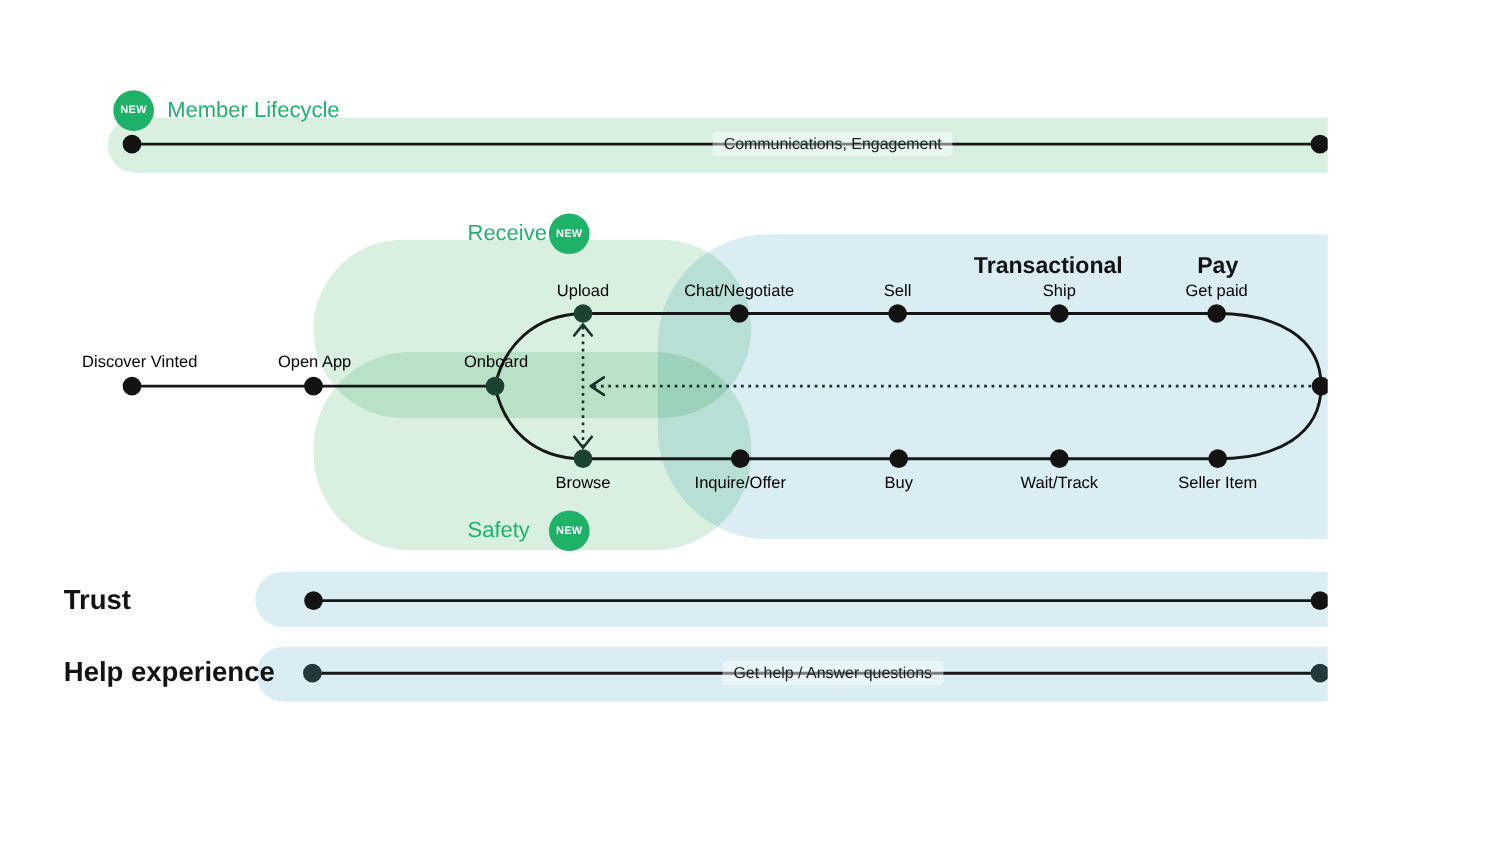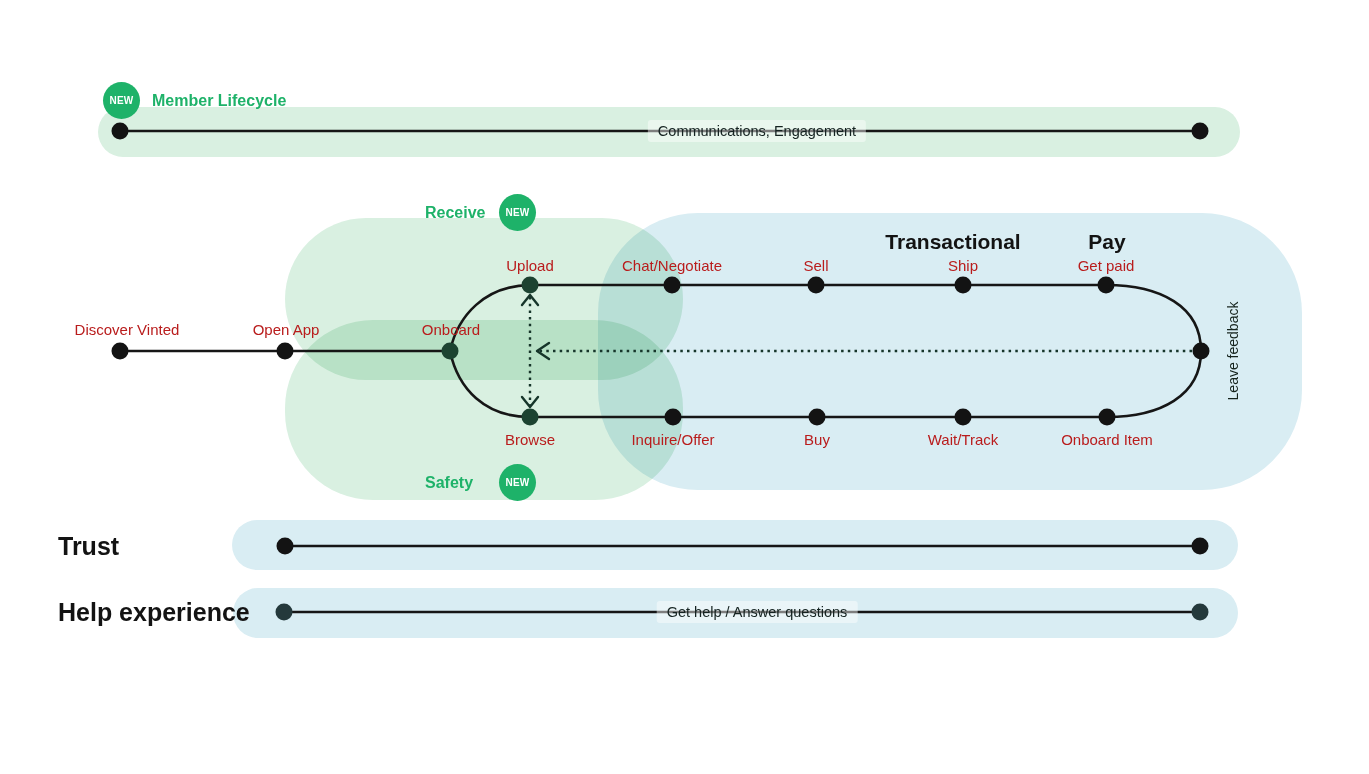--- a/index.html
+++ b/index.html
@@ -1,17 +1,17 @@
 <!DOCTYPE html>
 <html style="--accent-green: #1eb269; --blob-green: #d9f0e1; --blob-blue: #d9edf3; --line: #161616; --node: #131313; --node-green: #1c4331; --badge-text: #ffffff;"><head>
 <meta charset="utf-8">
 <style>
   html,body { margin:0; padding:0; background:#ffffff; }
   .canvas {
-    position:relative; width:1369px; height:774px; background:#fff;
+    position:relative; width:1207px; height:774px; background:#fff;
     font-family:"Liberation Sans","DejaVu Sans",sans-serif; overflow:hidden;
     color:#141f1a;
   }
   
   .blobs { position:absolute; inset:0; isolation:isolate; }
   .blob { position:absolute; mix-blend-mode:multiply; }
   .blob-seller { left:285px; top:218px; width:398px; height:162px; border-radius:88px; background:var(--blob-green); }
   .blob-buyer  { left:285px; top:320px; width:398px; height:180px; border-radius:88px; background:var(--blob-green); }
   .blob-trans  { left:598px; top:213px; width:704px; height:277px; border-radius:100px; background:var(--blob-blue); }
   
@@ -23,30 +23,30 @@
   svg.lines { position:absolute; left:0; top:0; pointer-events:none; }
   .stroke { stroke:var(--line); stroke-width:2.6; fill:none; }
   .dot  { fill:var(--node); }
   .dotg { fill:var(--node-green); }
   .dott { fill:#24393b; }
   .dotted { stroke:#16352a; stroke-width:2.4; stroke-dasharray:2.5 4.2; fill:none; }
   .arrow  { stroke:#16352a; stroke-width:2.4; fill:none; stroke-linecap:round; stroke-linejoin:round; }
   
   .nlabel {
     position:absolute; transform:translate(-50%,-50%);
-    font-size:15px; white-space:nowrap; color:#b91c1c;
+    font-size:15px; white-space:nowrap; color:#000000;
   }
   .line-label {
     position:absolute; transform:translate(-50%,-50%);
     font-size:14.5px; white-space:nowrap; color:#142220;
     background:rgba(255,255,255,0.45); padding:3px 10px; border-radius:3px;
   }
   .gtitle {
     position:absolute; transform:translateY(-50%);
-    font-size:16px; font-weight:700; color:var(--accent-green); white-space:nowrap;
+    font-size:20px; font-weight:400; color:var(--accent-green); white-space:nowrap;
   }
   .btitle {
     position:absolute; transform:translate(-50%,-50%);
     font-size:21px; font-weight:700; color:#131313; white-space:nowrap;margin-top:27px;
   }
   .row-title {
     position:absolute; transform:translateY(-50%);
     font-size:25px; font-weight:700; color:#131313; white-space:nowrap;
   }
   .badge {
@@ -150,20 +150,20 @@
   <div class="nlabel" style="left:451px;top:329px">Onboard</div>
   <div class="nlabel" style="left:530px;top:265px">Upload</div>
   <div class="nlabel" style="left:672px;top:265px">Chat/Negotiate</div>
   <div class="nlabel" style="left:816px;top:265px">Sell</div>
   <div class="nlabel" style="left:963px;top:265px">Ship</div>
   <div class="nlabel" style="left:1106px;top:265px">Get paid</div>
   <div class="nlabel" style="left:530px;top:439px">Browse</div>
   <div class="nlabel" style="left:673px;top:439px">Inquire/Offer</div>
   <div class="nlabel" style="left:817px;top:439px">Buy</div>
   <div class="nlabel" style="left:963px;top:439px">Wait/Track</div>
-  <div class="nlabel" style="left:1107px;top:439px">Onboard Item</div>
+  <div class="nlabel" style="left:1107px;top:439px">Seller Item</div>
   <div class="vlabel" style="left:1233px;top:351px">Leave feedback</div>
 
   <div class="row-title" style="left:58px;top:546px">Trust</div>
   <div class="row-title" style="left:58px;top:612px">Help experience</div>
   <div class="line-label" style="left:757px;top:612px">Get help / Answer questions</div>
 
 </div>
 
 </body></html>

